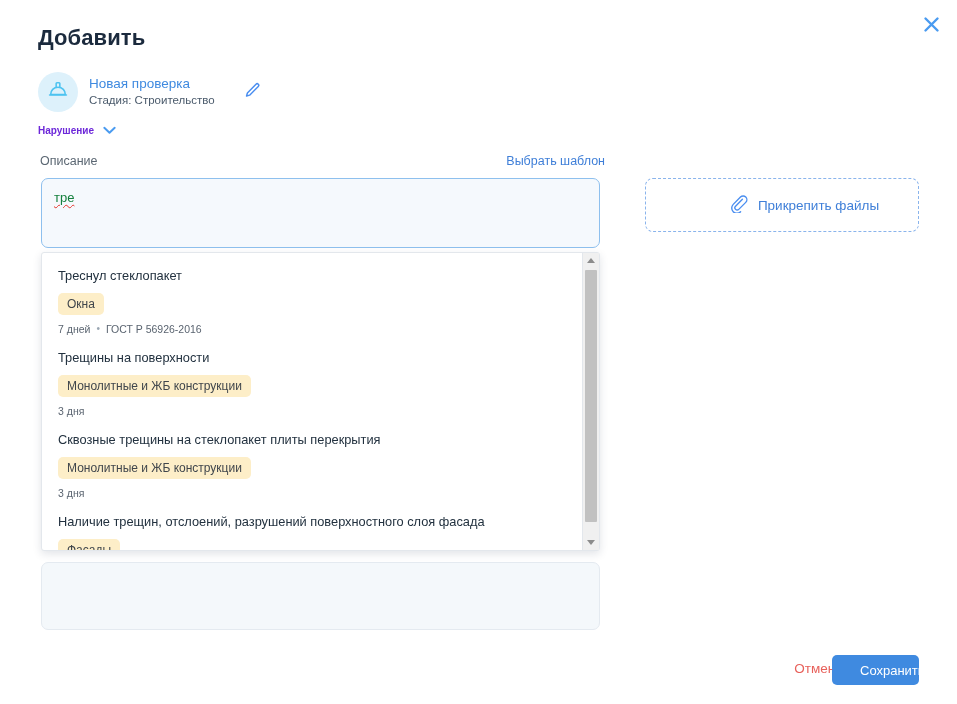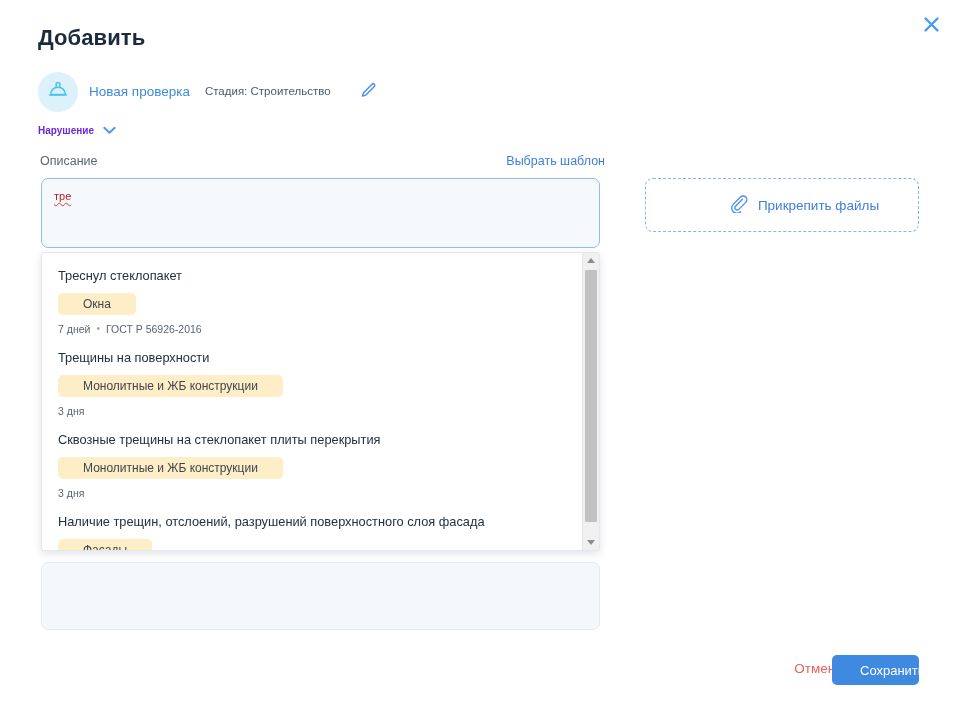--- a/index.html
+++ b/index.html
@@ -32,21 +32,21 @@
   .check-row {
     position: absolute; left: 38px; top: 72px;
     display: flex; align-items: center; gap: 11px;
   }
   .avatar {
     width: 40px; height: 40px; border-radius: 50%;
     background: #ddf1fb;
     display: flex; align-items: center; justify-content: center;
     flex: none;
   }
-  .check-texts { display: flex; flex-direction: row; gap: 15px; }
+  .check-texts { display: flex; flex-direction: column; gap: 1px; }
   .check-name { font-size: 13.5px; color: #3f8ae0; line-height: 16px; cursor: pointer; }
   .check-stage { font-size: 11.5px; color: #4a5a6b; line-height: 15px; }
   .edit-pencil {
     width: 26px; height: 26px; margin-left: 14px;
     display: flex; align-items: center; justify-content: center;
     cursor: pointer; background: none; border: none; padding: 0;
   }
 
   
   .type-select {
@@ -72,21 +72,21 @@
     width: 559px; height: 70px;
     border: 1px solid #8ec0ee; border-radius: 7px;
     background: #f5f9fd;
     padding: 12px 14px;
     font-size: 13px; color: #1b2a3d;
     outline: none; resize: none;
     font-family: "Liberation Sans", "DejaVu Sans", sans-serif;
   }
   .desc-typed {
     position: absolute; left: 54px; top: 190px;
-    font-size: 11px; color: #b91c1c;
+    font-size: 13px; color: #15803d;
     pointer-events: none;
     text-decoration: underline wavy #e4352b;
     text-underline-offset: 2px;
     text-decoration-thickness: 1px;
   }
 
   
   .ghost {
     position: absolute; left: 41px; width: 559px;
     border: 1px solid #e7ecf1; border-radius: 7px;
@@ -111,21 +111,21 @@
   }
   .sugg-item { padding: 4px 16px 9px 16px; cursor: pointer; }
   .sugg-title {
     font-size: 12.8px; color: #22313f; line-height: 18px;
     margin-bottom: 8px;
   }
   .badge {
     display: inline-block;
     background: #fdeec8; color: #40464c;
     font-size: 12px; line-height: 16px;
-    padding: 3px 25px; border-radius: 5px;
+    padding: 3px 9px; border-radius: 5px;
     margin-bottom: 7px;
   }
   .meta {
     font-size: 10.5px; color: #5a6470; line-height: 14px;
     display: flex; align-items: flex-start; gap: 6px;
   }
   .meta .dot { color: #9aa6b2; font-size: 10px; line-height: 14px; }
   .meta-days { white-space: nowrap; }
   .meta-doc { flex: 1 1 auto; }
 

